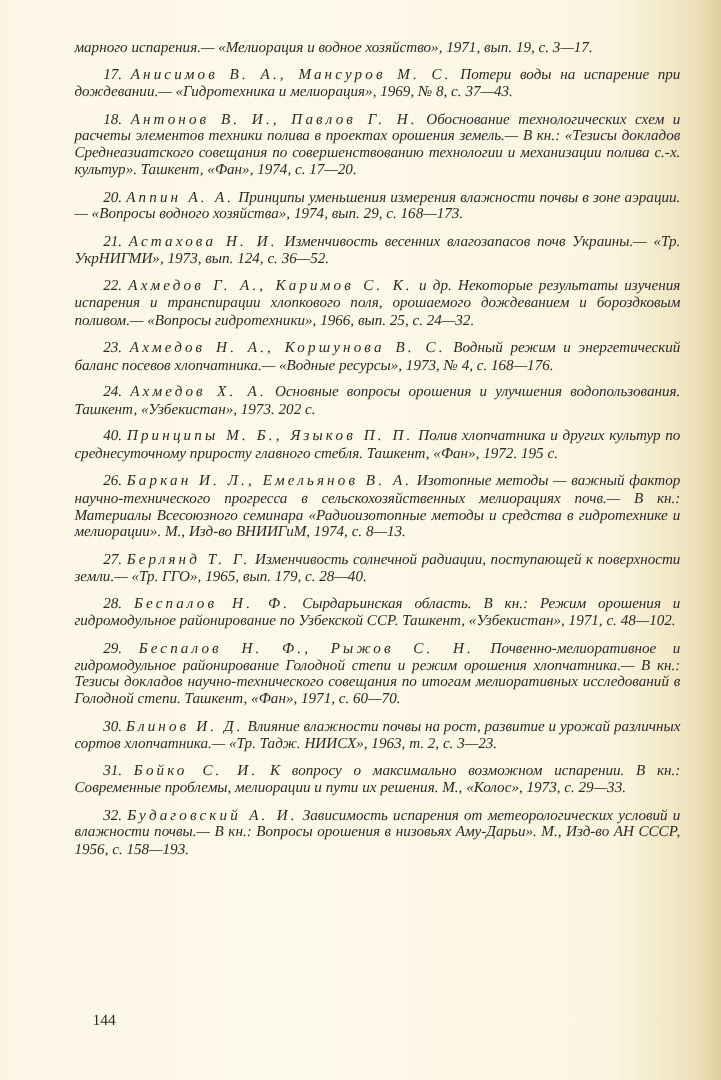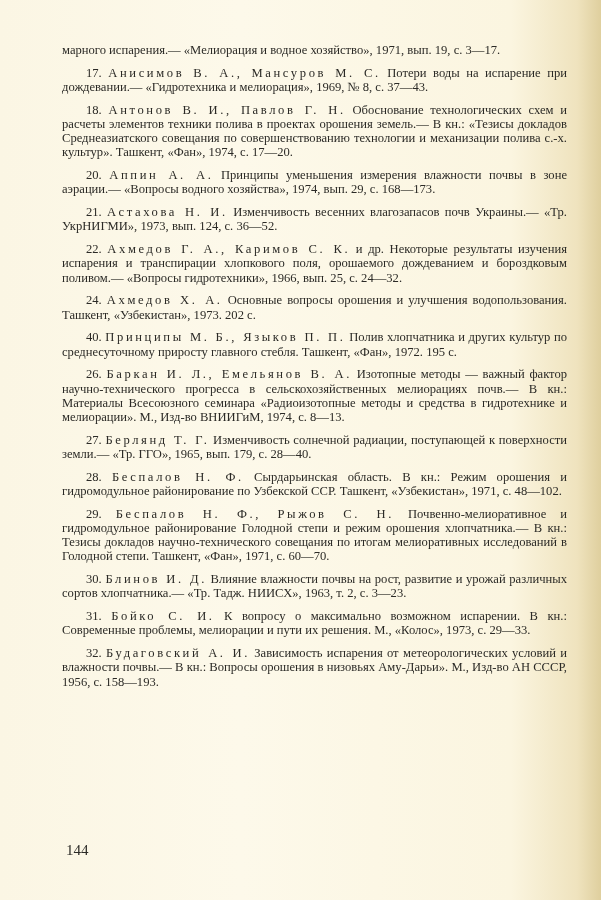--- a/index.html
+++ b/index.html
@@ -4,54 +4,55 @@
 <style>
   html, body { margin: 0; padding: 0; }
   body {
     width: 601px; height: 900px; overflow: hidden;
     background: linear-gradient(90deg, #fbf6e4 0%, #fdf9ea 40%, #fbf5e0 85%, #efe3be 96%, #dfcf9e 100%);
     font-family: "Liberation Serif", "DejaVu Serif", serif;
     color: #2b2a26;
     position: relative;
   }
   .page {
-    position: absolute; left: 62px; top: 43px; width: 505px;
+    position: absolute; left: 62px; top: 32px; width: 505px; font-style: italic;
   }
   .entry {
     font-size: 12.6px;
     line-height: 14.2px;
     text-align: justify;
     margin: 0 0 8.6px 0;
     hyphens: manual;
   }
   .entry.numbered { text-indent: 24px; }
   .author { letter-spacing: 2.6px; }
   .page-number {
-    position: absolute; left: 66px; top: 842px;
-    font-size: 15px;
+    position: absolute; left: 77px; top: 842px;
+    font-size: 13px;
   }
 </style>
 </head>
 <body>
 
 <div class="page">
   <p class="entry">марного испарения.— «Мелиорация и водное хозяйство», 1971, вып. 19, с. 3—17.</p>
 
 
   <p class="entry numbered"><span>17.</span> <span class="author">Анисимов В. А., Мансуров М. С.</span> <span>Потери воды на испарение при дождевании.— «Гидротехника и мелиорация», 1969, № 8, с. 37—43.</span></p>
 
   <p class="entry numbered"><span>18.</span> <span class="author">Антонов В. И., Павлов Г. Н.</span> <span>Обоснование технологических схем и расчеты элементов техники полива в проектах орошения земель.— В кн.: «Тезисы докладов Среднеазиатского совещания по совершенствованию технологии и механизации полива с.-х. культур». Ташкент, «Фан», 1974, с. 17—20.</span></p>
 
 
   <p class="entry numbered"><span>20.</span> <span class="author">Аппин А. А.</span> <span>Принципы уменьшения измерения влажности почвы в зоне аэрации.— «Вопросы водного хозяйства», 1974, вып. 29, с. 168—173.</span></p>
 
   <p class="entry numbered"><span>21.</span> <span class="author">Астахова Н. И.</span> <span>Изменчивость весенних влагозапасов почв Украины.— «Тр. УкрНИГМИ», 1973, вып. 124, с. 36—52.</span></p>
 
   <p class="entry numbered"><span>22.</span> <span class="author">Ахмедов Г. А., Каримов С. К.</span> <span>и др. Некоторые результаты изучения испарения и транспирации хлопкового поля, орошаемого дождеванием и бороздковым поливом.— «Вопросы гидротехники», 1966, вып. 25, с. 24—32.</span></p>
 
+  <p class="entry numbered"><span>23.</span> <span class="author">Ахмедов Н. А., Коршунова В. С.</span> <span>Водный режим и энергетический баланс посевов хлопчатника.— «Водные ресурсы», 1973, № 4, с. 168—176.</span></p>
 
   <p class="entry numbered"><span>24.</span> <span class="author">Ахмедов Х. А.</span> <span>Основные вопросы орошения и улучшения водопользования. Ташкент, «Узбекистан», 1973. 202 с.</span></p>
 
   <p class="entry numbered"><span>40.</span> <span class="author">Принципы М. Б., Языков П. П.</span> <span>Полив хлопчатника и других культур по среднесуточному приросту главного стебля. Ташкент, «Фан», 1972. 195 с.</span></p>
 
   <p class="entry numbered"><span>26.</span> <span class="author">Баркан И. Л., Емельянов В. А.</span> <span>Изотопные методы — важный фактор научно-технического прогресса в сельскохозяйственных мелиорациях почв.— В кн.: Материалы Всесоюзного семинара «Радиоизотопные методы и средства в гидротехнике и мелиорации». М., Изд-во ВНИИГиМ, 1974, с. 8—13.</span></p>
 
   <p class="entry numbered"><span>27.</span> <span class="author">Берлянд Т. Г.</span> <span>Изменчивость солнечной радиации, поступающей к поверхности земли.— «Тр. ГГО», 1965, вып. 179, с. 28—40.</span></p>
 
   <p class="entry numbered"><span>28.</span> <span class="author">Беспалов Н. Ф.</span> <span>Сырдарьинская область. В кн.: Режим орошения и гидромодульное районирование по Узбекской ССР. Ташкент, «Узбекистан», 1971, с. 48—102.</span></p>

